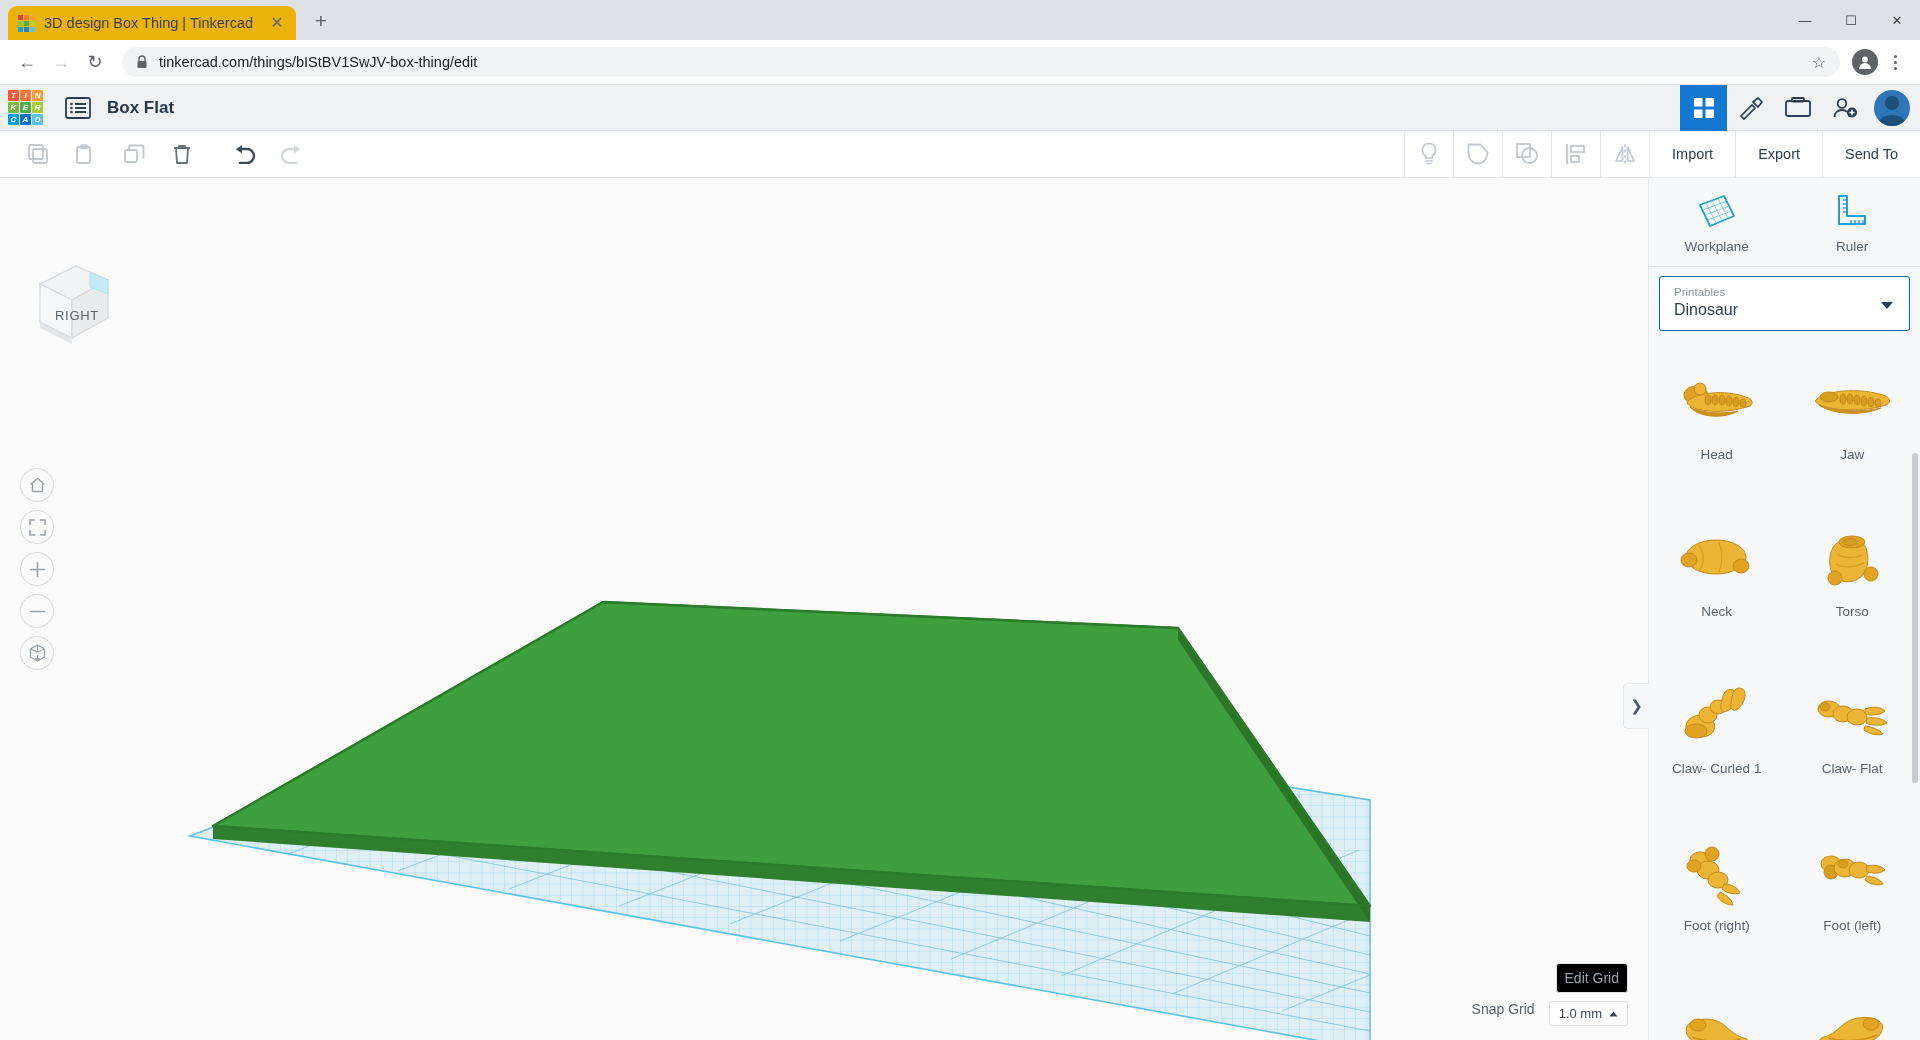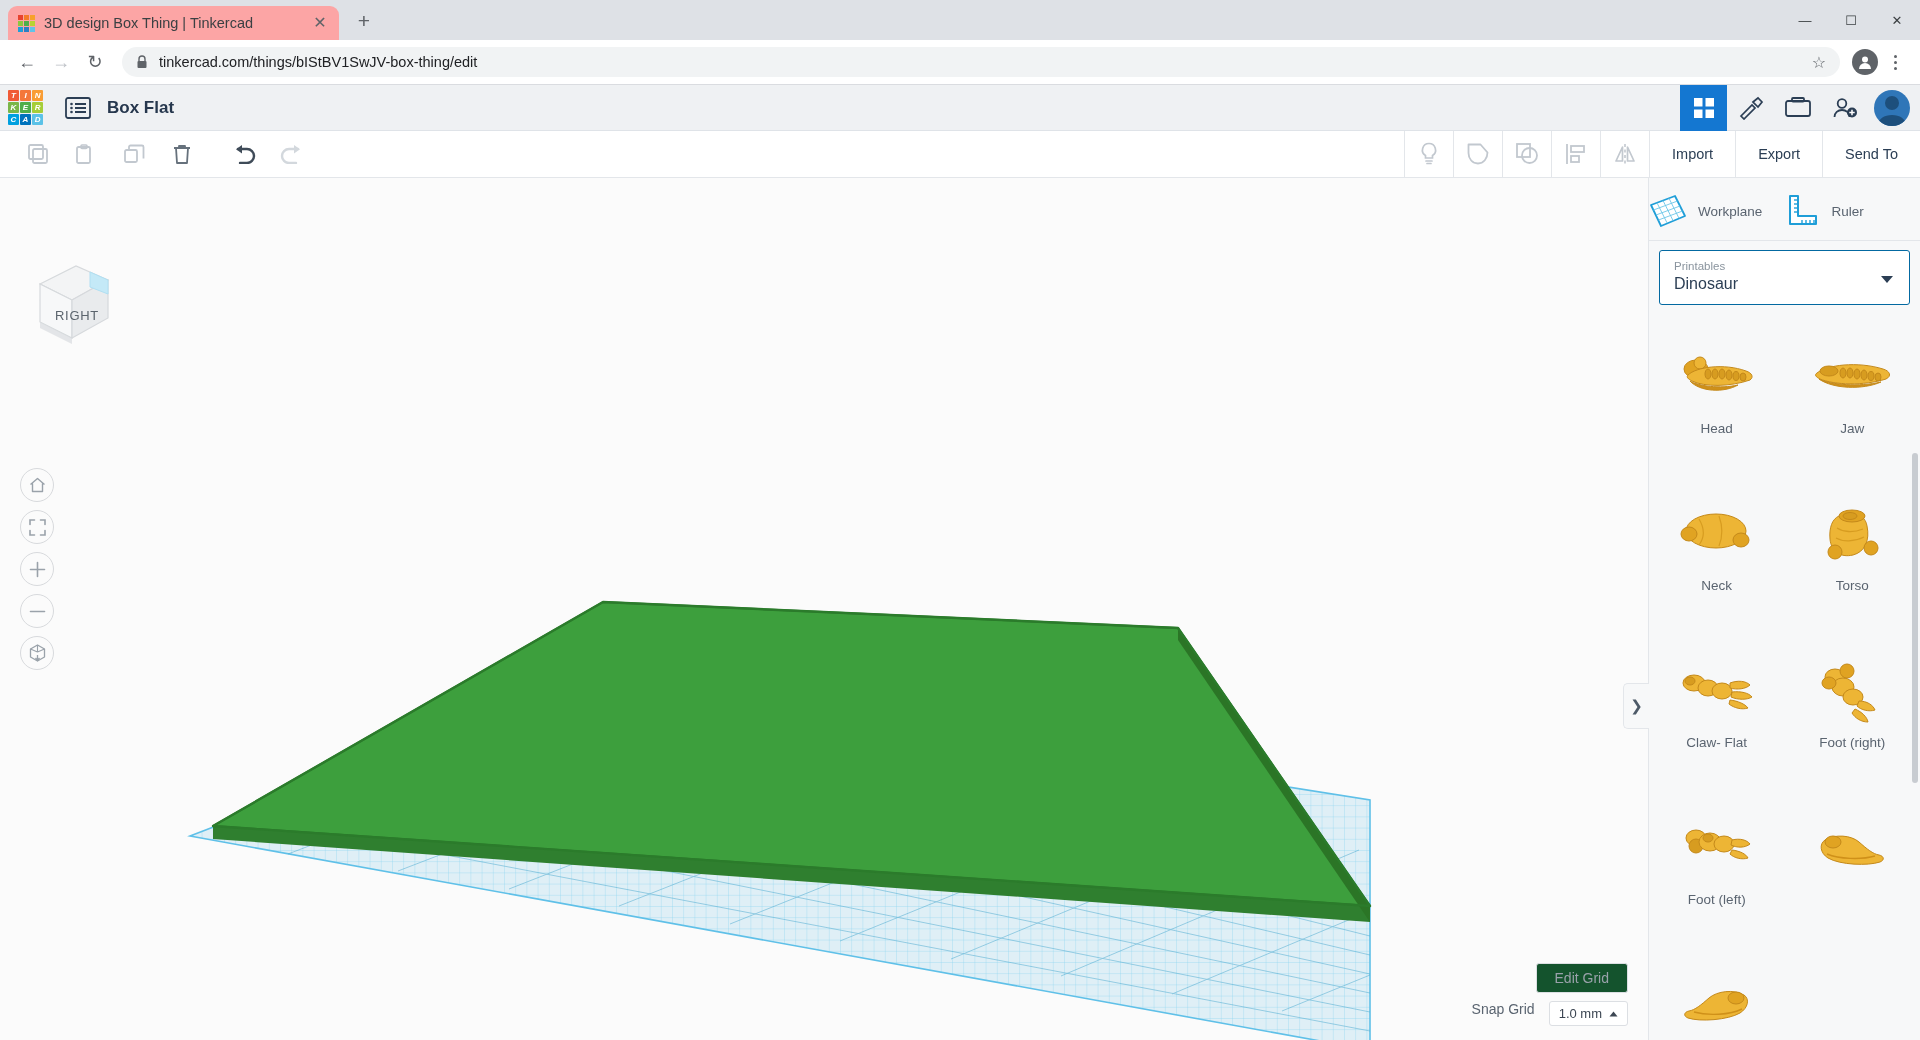--- a/index.html
+++ b/index.html
@@ -9,21 +9,21 @@
     background: #fff; overflow: hidden;
   }
 
   
   .browser-tabstrip {
     height: 40px; background: #dee1e6;
     display: flex; align-items: flex-end; padding-left: 8px;
     position: relative;
   }
   .tab {
-    height: 34px; width: 331px; background: #fca5a5;
+    height: 34px; width: 288px; background: #eab308;
     border-radius: 9px 9px 0 0; display: flex; align-items: center;
     padding: 0 10px; gap: 9px; position: relative;
   }
   .tab-favicon {
     width: 17px; height: 17px; flex: 0 0 auto;
     display: grid; grid-template-columns: repeat(3, 1fr);
     grid-template-rows: repeat(3, 1fr); gap: 1px;
   }
   .tab-favicon i { display:block; }
   .tab-title {
@@ -159,22 +159,22 @@
     width: 34px; height: 34px; border-radius: 50%;
     border: 1.4px solid #d8dadd; background: #fbfbfb;
     display: flex; align-items: center; justify-content: center;
   }
 
   .grid-controls {
     position: absolute; right: 20px; bottom: 14px;
     display: flex; flex-direction: column; align-items: flex-end; gap: 8px;
   }
   .edit-grid-btn {
-    border: 1px solid #dcdfe3; background: #14532d;
-    border-radius: 3px; padding: 6px 18px;
+    border: 1px solid #dcdfe3; background: #000000;
+    border-radius: 3px; padding: 6px 8px;
     font-size: 14px; color: #9aa2ab;
   }
   .snap-row { display: flex; align-items: flex-start; gap: 14px; }
   .snap-label { font-size: 14px; color: #5a6470; }
   .snap-select {
     border: 1px solid #dcdfe3; background: #fff; border-radius: 3px;
     padding: 4px 9px; font-size: 13px; color: #3c4652;
     display: flex; align-items: center; gap: 7px;
   }
 
@@ -190,21 +190,21 @@
     border: 1px solid #e3e6ea; border-right: none;
     border-radius: 5px 0 0 5px;
     display: flex; align-items: center; justify-content: center;
     color: #4d5a68; font-size: 15px;
   }
   .panel-top {
     display: flex; border-bottom: 1px solid #e3e6ea; background: #f7f8f9;
   }
   .panel-tool {
     flex: 1 1 0; padding: 16px 0 12px;
-    display: flex; flex-direction: row; align-items: center; gap: 11px;
+    display: flex; flex-direction: column; align-items: center; gap: 11px;
   }
   .panel-tool-label { font-size: 13.5px; color: #5a6470; }
 
   .panel-select-box {
     margin: 9px 10px 0; background: #fff;
     border: 1px solid #0369a1; border-radius: 3px;
     padding: 9px 14px 11px; position: relative;
   }
   .panel-select-small { font-size: 11.5px; color: #8a949e; margin-bottom: 3px; }
   .panel-select-value { font-size: 16px; color: #2b3e54; }
@@ -649,20 +649,35 @@
                 <path d="M27 40c7 4 18 4 28-1" fill="none" stroke="#d79c20" stroke-width="1.3"></path>
               </g>
             </svg>
           </div>
           <div class="shape-label">Torso</div>
         </div>
         <div class="shape-cell">
           <div class="shape-thumb">
             <svg width="86" height="70" viewBox="0 0 86 70">
               <g fill="#edb535" stroke="#c4891a" stroke-width="1">
+                <path d="M12 44c2-8 12-12 20-9 7 3 10 8 8 14-3 7-14 9-21 5-5-3-8-6-7-10z"></path>
+                <ellipse cx="34" cy="34" rx="9" ry="8"></ellipse>
+                <ellipse cx="44" cy="26" rx="8" ry="7"></ellipse>
+                <path d="M52 10c6-4 12 0 11 7-1 6-5 11-10 13-4 2-7-1-6-6 1-6 2-12 5-14z"></path>
+                <path d="M62 8c5-3 10 1 9 7-1 7-5 12-9 14-4 1-6-2-5-7 1-6 2-12 5-14z"></path>
+                <ellipse cx="22" cy="50" rx="11" ry="7" fill="#e0a322"></ellipse>
+              </g>
+            </svg>
+          </div>
+          <div class="shape-label">Claw- Curled 1</div>
+        </div>
+        <div class="shape-cell">
+          <div class="shape-thumb">
+            <svg width="86" height="70" viewBox="0 0 86 70">
+              <g fill="#edb535" stroke="#c4891a" stroke-width="1">
                 <ellipse cx="20" cy="28" rx="11" ry="8"></ellipse>
                 <ellipse cx="34" cy="33" rx="10" ry="8"></ellipse>
                 <ellipse cx="48" cy="36" rx="10" ry="8"></ellipse>
                 <path d="M56 28c8-3 16-2 20 2-4 4-13 5-20 3z"></path>
                 <path d="M58 37c9-1 17 1 20 5-5 3-14 3-21 0z"></path>
                 <path d="M56 45c8 1 15 4 18 8-6 2-14 0-19-4z"></path>
                 <ellipse cx="16" cy="26" rx="5" ry="4" fill="#d79c20"></ellipse>
               </g>
             </svg>
           </div>

